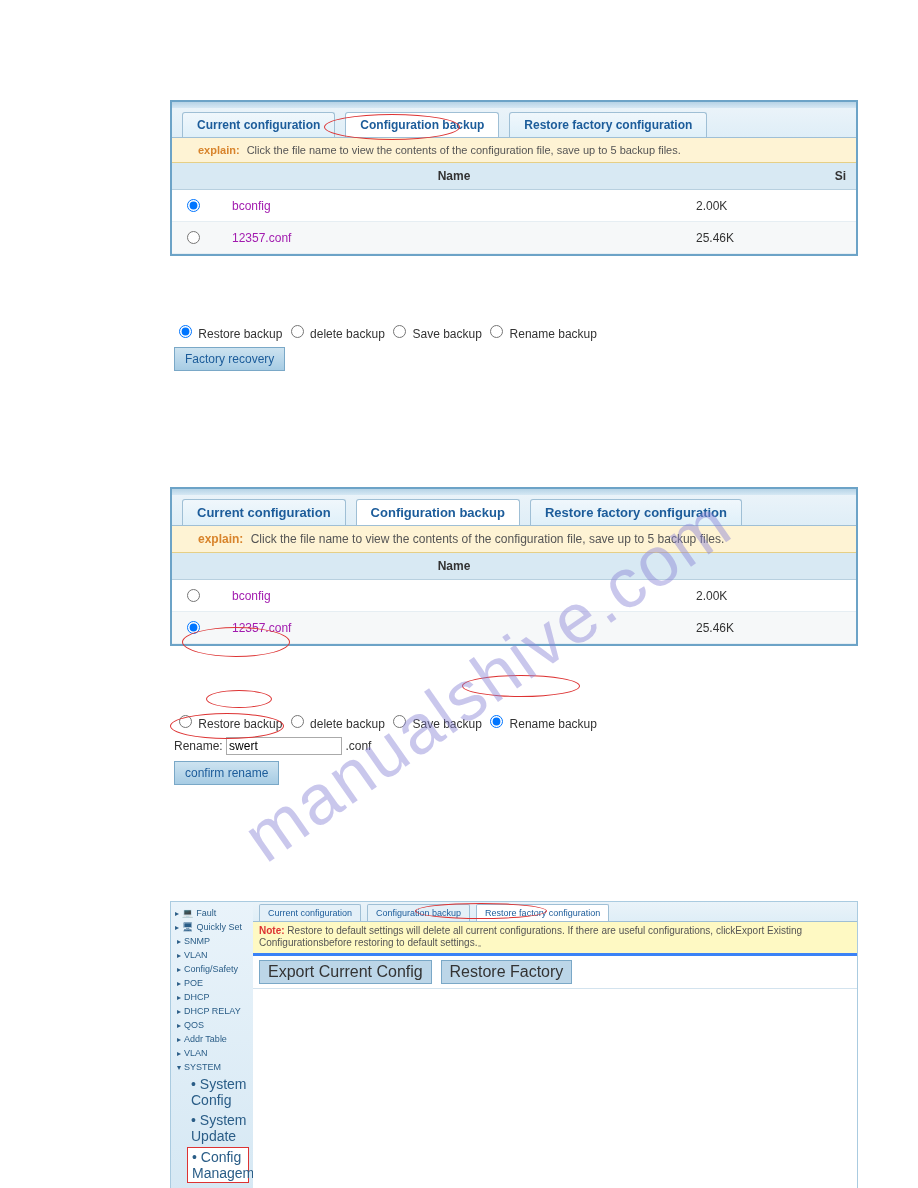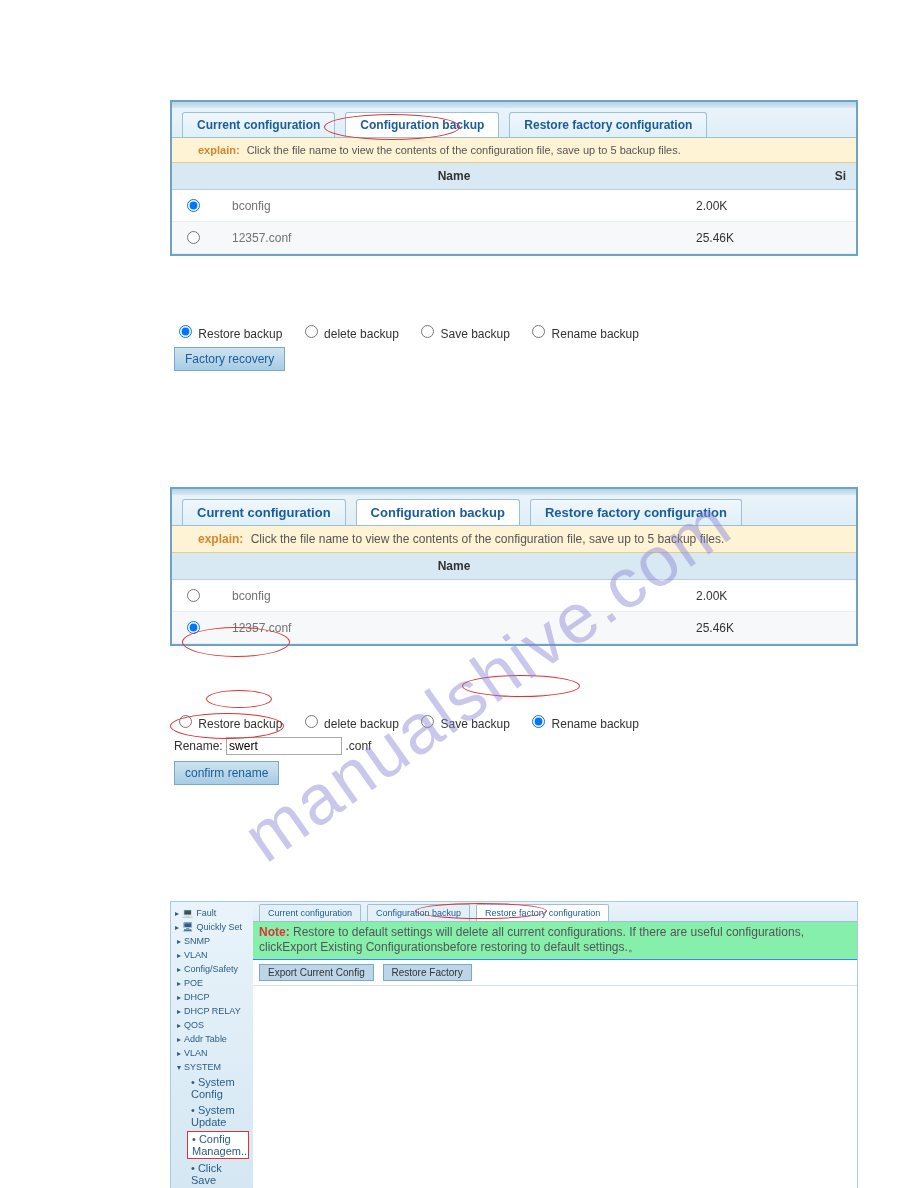--- a/index.html
+++ b/index.html
@@ -7,45 +7,45 @@
 .panel{border:2px solid #6ca3c7;background:#fff;margin-bottom:50px}
 .bluebar{height:6px;background:linear-gradient(#b6d3e6,#d6e8f4)}
 .tabs{display:flex;gap:10px;padding:4px 10px 0 10px;border-bottom:1px solid #9fbfd5;background:linear-gradient(#eaf3f9,#dfeef7)}
 .tab{padding:5px 14px 5px 14px;border:1px solid #9fbfd5;border-bottom:none;background:linear-gradient(#f0f7fc,#dff0f9);color:#1c5c9a;font-weight:bold;font-size:12px;cursor:pointer;position:relative;border-radius:3px 3px 0 0}
 .tab.active{background:#fff;color:#1c5c9a}
 .explain{background:#fef3d4;padding:6px 26px;font-size:11px;color:#555;border-bottom:1px solid #e5cf86}
 .explain b{color:#d8842c;margin-right:4px}
 .tbl{width:100%;border-collapse:collapse}
 .tbl th{background:#d8e9f3;color:#333;font-weight:bold;font-size:12px;padding:6px 10px;text-align:left;border-bottom:1px solid #b8d0df}
 .tbl td{padding:6px 10px;border-bottom:1px solid #e6eef3;font-size:12px}
-.tbl td a{color:#737373;text-decoration:none}
+.tbl td a{color:#a21caf;text-decoration:none}
 .tbl .rcol{width:150px}
 .tbl tr.sel{background:#f6f8f9}
 .controls{padding:16px 4px 6px 4px;font-size:12px;color:#333}
-.controls label{margin-right:14px}
+.controls label{}
 .btn{display:inline-block;background:linear-gradient(#cde3f0,#a7cce4);border:1px solid #7aa8c7;color:#1c5c9a;padding:4px 10px;font-size:12px;margin-top:6px;cursor:pointer}
-.btn2{display:inline-block;background:#bcd6e8;border:1px solid #7aa8c7;color:#333;padding:2px 8px;font-size:10px;cursor:pointer;margin-right:6px}
+.btn2{display:inline-block;background:#bcd6e8;border:1px solid #7aa8c7;color:#333;padding:2px 8px;font-size:16px;cursor:pointer;margin-right:6px}
 .rlabel{margin-top:6px}
 .rlabel input[type=text]{border:1px solid #aaa;font-size:12px;padding:1px 2px;width:110px}
 .ellipse{position:absolute;border:1px solid #d33;border-radius:50%;pointer-events:none}
 .watermark{position:absolute;top:640px;left:200px;font-size:70px;color:#8a84d6;opacity:.45;transform:rotate(-35deg);font-weight:300;letter-spacing:2px;pointer-events:none;white-space:nowrap}
 
 
 .small{transform-origin:top left;display:flex;border:1px solid #aacbe0;font-size:10px}
 .nav{width:82px;background:linear-gradient(#e9f3fa,#d4e7f3);padding:4px 0}
 .nav .hdr{font-size:9px;color:#2a5d87;padding:2px 6px;display:flex;align-items:center;gap:3px}
 .nav .hdr::before{content:"▸";font-size:8px;color:#2a5d87}
 .nav .hdr.open::before{content:"▾"}
-.nav .sub{font-size:11px;color:#2a5d87;padding:2px 6px 2px 20px}
+.nav .sub{font-size:14px;color:#2a5d87;padding:2px 6px 2px 20px}
 .nav .sub.hl{background:#fff;border:1px solid #d33;border-radius:0;margin:1px 4px 1px 16px;padding:1px 4px}
 .main{flex:1;background:#fff}
 .tabs2{display:flex;gap:6px;padding:2px 6px 0 6px;border-bottom:1px solid #9fbfd5;background:linear-gradient(#eaf3f9,#dfeef7)}
 .tab2{padding:3px 8px;border:1px solid #9fbfd5;border-bottom:none;background:#e4f0f8;color:#1c5c9a;font-size:9px;border-radius:2px 2px 0 0}
 .tab2.active{background:#fff}
-.note{background:#86efac;padding:3px 6px;font-size:12px;color:#555;border-bottom:1px solid #3b82f6}
+.note{background:#fef9c3;padding:3px 6px;font-size:10px;color:#555;border-bottom:3px solid #3b82f6}
 .note b{color:#d33}
 .btnrow{padding:4px 6px;border-bottom:1px solid #d3e3ee}
 </style>
 </head>
 <body>
 
 <div class="page">
 
 <div style="position:relative">
 <div class="panel">

